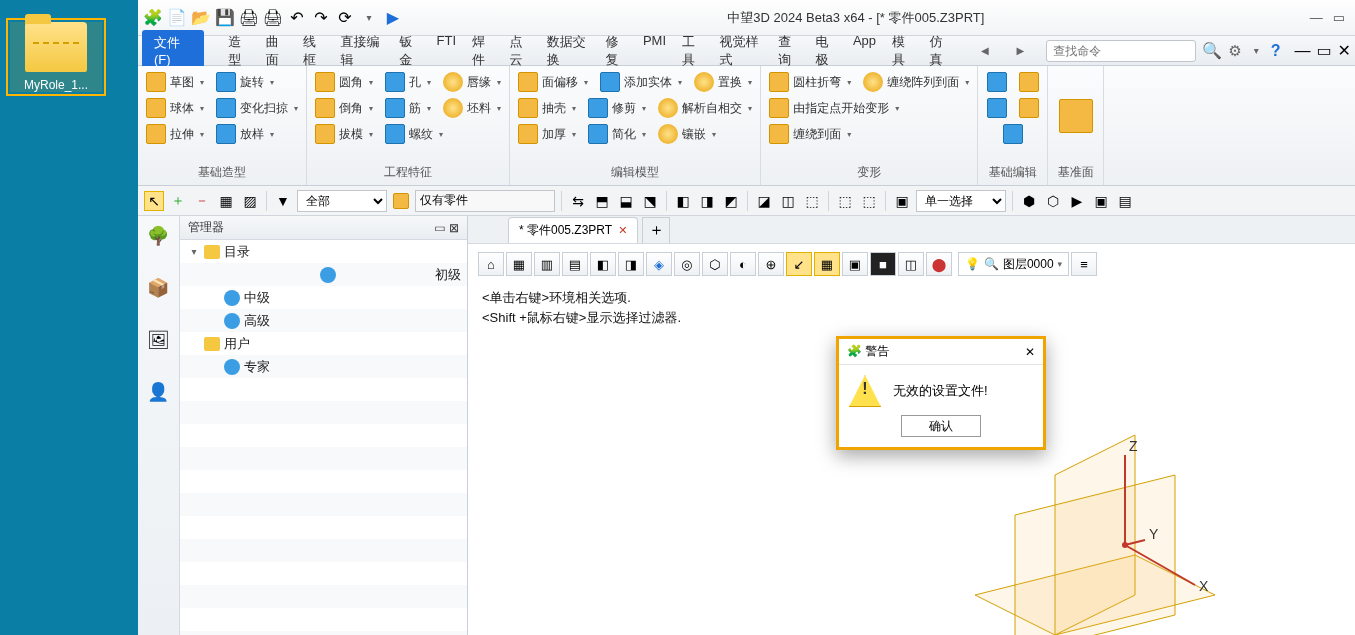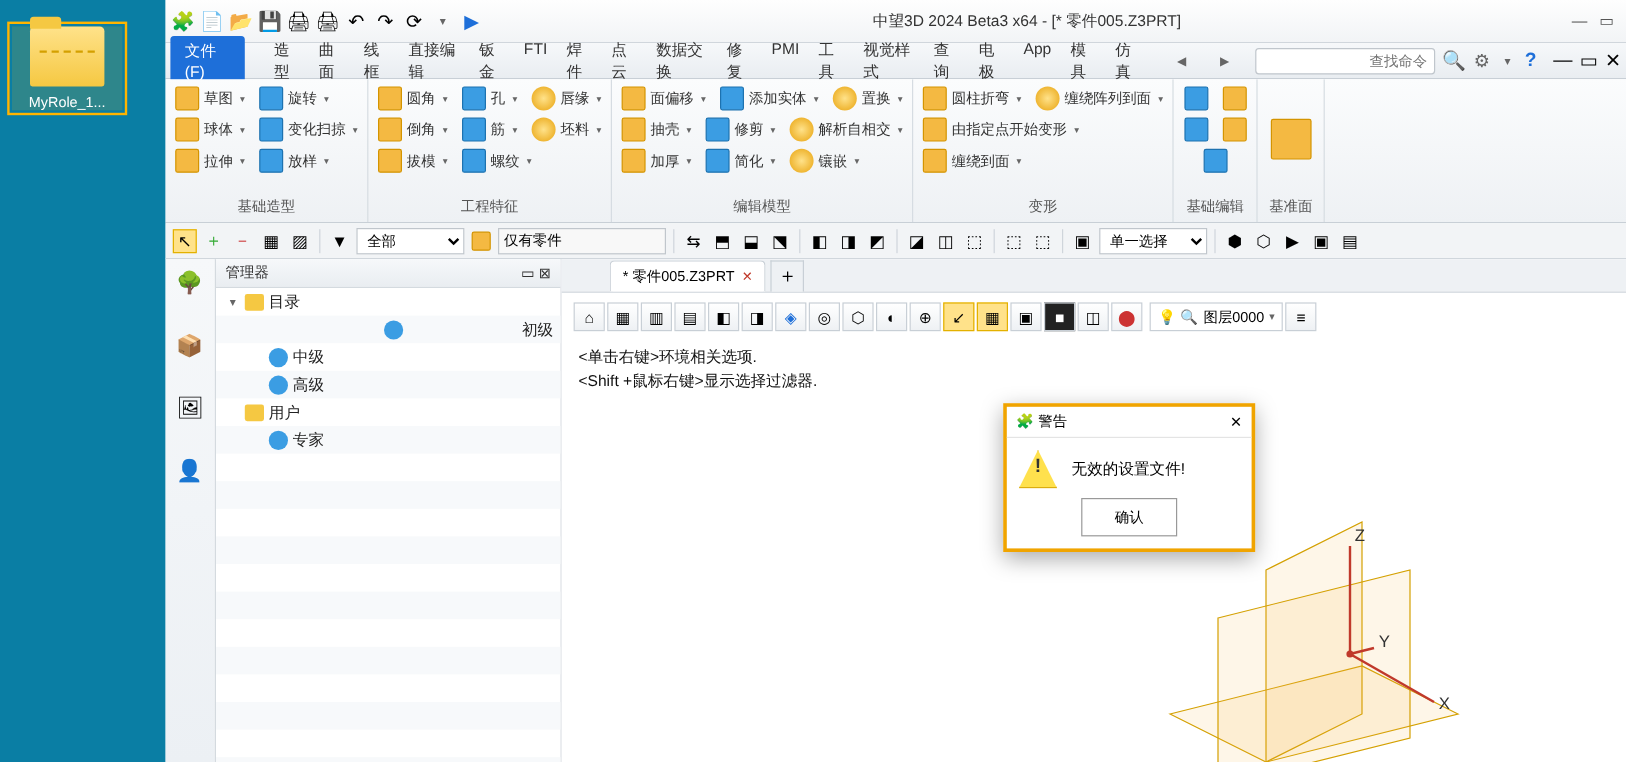--- a/index.html
+++ b/index.html
@@ -22,21 +22,21 @@
 .qat .ico { width:18px; height:18px; display:inline-flex; align-items:center; justify-content:center; font-size:16px; }
 .title { flex:1; text-align:center; color:#333; font-size:13px; }
 .winbtns { display:flex; gap:10px; margin-right:4px; color:#555; font-size:13px; }
 
 
 .menubar { height:30px; background:linear-gradient(#f6f8fa,#e9edf1); display:flex; align-items:center; padding:0 4px; border-bottom:1px solid #c8cfd6; gap:16px; }
 .menubar .filebtn { background:#1e6fd9; color:#fff; padding:4px 12px; font-size:13px; border-radius:3px; }
 .menubar .mitem { padding:4px 8px; font-size:13px; color:#333; }
 .menubar .arrow { padding:0 6px; color:#666; font-size:10px; }
 .searchbox { margin-left:auto; display:flex; align-items:center; gap:6px; }
-.searchbox input { width:150px; height:22px; border:1px solid #c0c6cc; border-radius:3px; padding:0 6px; font-size:12px;text-align:right; }
+.searchbox input { width:150px; height:22px; border:1px solid #c0c6cc; border-radius:3px; padding:0 6px; font-size:12px; }
 .gear { color:#666; font-size:15px; }
 
 
 .ribbon { height:120px; background:linear-gradient(#fbfcfd,#eef1f4); border-bottom:1px solid #c8cfd6; display:flex; overflow:hidden; }
 .rgroup { border-right:1px solid #d6dce2; padding:4px 6px 0; display:flex; flex-direction:column; }
 .rgroup .rows { flex:1; display:flex; flex-direction:column; gap:2px; }
 .rrow { display:flex; gap:8px; }
 .rbut { display:flex; align-items:center; gap:4px; padding:2px 2px; font-size:12px; color:#333; white-space:nowrap; }
 .rbut .ic { width:20px; height:20px; display:inline-flex; align-items:center; justify-content:center; }
 .rbut .dd { font-size:8px; color:#666; margin-left:2px; }
@@ -83,21 +83,21 @@
 .hints { position:absolute; left:14px; top:72px; font-size:13px; color:#111; line-height:20px; }
 
 
 .dialog-wrap { position:absolute; left:368px; top:120px; }
 .dialog { width:210px; background:#fff; border:3px solid #f0a400; box-shadow:0 6px 18px rgba(0,0,0,.35); }
 .dialog .dt { height:26px; display:flex; align-items:center; padding:0 8px; font-size:12px; justify-content:space-between; border-bottom:1px solid #e4e4e4; }
 .dialog .db { padding:10px 10px 8px; display:flex; gap:12px; align-items:center; }
 .warn-ic { width:32px; height:32px; background:#ffe14d; clip-path:polygon(50% 0,100% 100%,0 100%); position:relative; border:1px solid #d4a000; }
 .warn-ic:after { content:"!"; position:absolute; left:0; right:0; top:4px; text-align:center; font-weight:bold; color:#333; }
 .dialog .bt { text-align:center; padding:0 0 10px; }
-.dialog button { width:80px; height:32px; background:#fff; border:1px solid #999; font-size:12px; }
+.dialog button { width:80px; height:22px; background:#fff; border:1px solid #999; font-size:12px; }
 
 
 .scene { position:absolute; right:100px; bottom:-40px; width:320px; height:260px; }
 .scene svg { width:100%; height:100%; }
 </style>
 </head>
 <body>
 
 <div class="desktop-icon selected">
   <div class="folder"></div>

